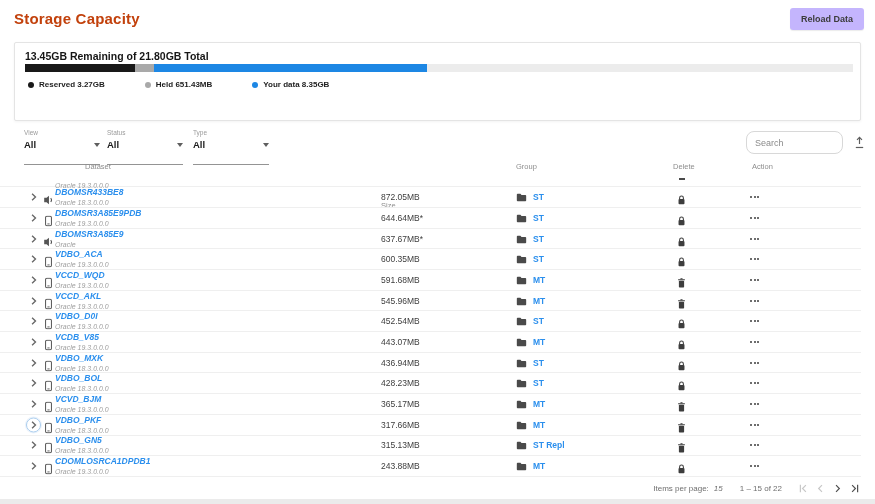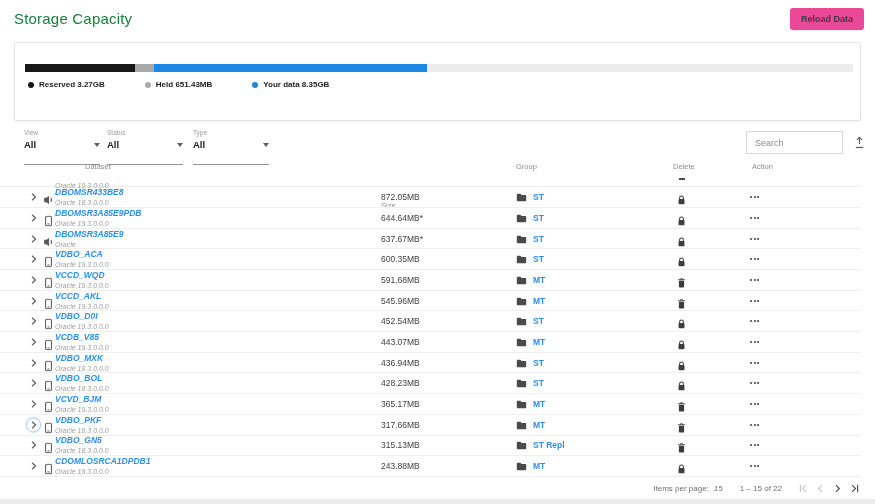--- a/index.html
+++ b/index.html
@@ -3,22 +3,22 @@
 <meta charset="utf-8">
 <style>
   * { margin:0; padding:0; box-sizing:border-box; }
   html,body { width:875px; height:504px; }
   body {
     font-family:"Liberation Sans", sans-serif;
     background:#ffffff; color:#3a3a3a;
     position:relative; overflow:hidden;
   }
   
-  .page-title { position:absolute; left:14px; top:10px; font-size:15px; color:#15803d; letter-spacing:.2px; }
-  .reload-btn { position:absolute; right:11px; top:8px; background:#ec4899; border:none; border-radius:3px;
+  .page-title { position:absolute; left:14px; top:10px; font-size:15px; color:#c2410c; letter-spacing:.2px;font-weight:bold; }
+  .reload-btn { position:absolute; right:11px; top:8px; background:#c4b5fd; border:none; border-radius:3px;
     padding:6px 11px; font-size:9px; font-weight:bold; color:#3c3c3c; font-family:inherit; cursor:pointer;
     box-shadow:0 1px 1px rgba(0,0,0,.08); }
   
   .card { position:absolute; left:14px; right:14px; top:42px; height:79px; background:#fff;
     border:1px solid #e4e4e4; border-radius:2px; box-shadow:0 1px 3px rgba(0,0,0,.05); }
   .cap-summary { position:absolute; left:10px; top:7px; font-size:10.5px; font-weight:bold; color:#161616; }
   .cap-bar { position:absolute; left:10px; right:7px; top:21px; height:8px; display:flex; background:#ececec; }
   .cap-bar .seg { height:100%; }
   .cap-legend { position:absolute; left:13px; top:37px; display:flex; align-items:center; gap:40px; }
   .leg-item { display:flex; align-items:center; gap:5px; }
@@ -29,21 +29,21 @@
   .tab.active { color:#3a3a3a; font-weight:bold; }
   
   .filter { position:absolute; top:129px; width:76px; height:27px; }
   .filter:nth-of-type(1){ left:24px; } .filter:nth-of-type(2){ left:107px; } .filter:nth-of-type(3){ left:193px; }
   .filter .flabel { font-size:6.5px; color:#9b9b9b; display:block; margin-bottom:3px; }
   .filter .fvalue { display:flex; align-items:center; justify-content:space-between;
     border-bottom:1px solid #949494; padding-bottom:14px; font-size:9.5px; font-weight:bold; color:#1c1c1c; cursor:pointer; }
   .caret { width:0; height:0; border-left:3.5px solid transparent; border-right:3.5px solid transparent;
     border-top:4px solid #5f5f5f; }
   .search-box { position:absolute; right:32px; top:131px; width:97px; height:23px; border:1px solid #d8d8d8;
-    border-radius:0; font-size:9px; color:#3a3a3a; padding:0 8px; font-family:inherit; outline:none; }
+    border-radius:8px; font-size:9px; color:#3a3a3a; padding:0 8px; font-family:inherit; outline:none; }
   .search-box::placeholder { color:#8b8b8b; }
   .export-btn { position:absolute; right:9px; top:136px; width:14px; height:14px; background:none; border:none;
     cursor:pointer; color:#5d5d5d; padding:0; }
   
   .thead { position:absolute; top:162px; left:0; right:0; height:13px; }
   .thead .col { position:absolute; font-size:7.5px; color:#8e8e8e; }
   .col.c1{left:85px;} .col.c2{left:381px;margin-top:39px;} .col.c3{left:516px;} .col.c4{left:673px;} .col.c5{left:752px;}
   .tbody { position:absolute; top:175px; left:0; right:14px; }
   .row { position:relative; height:20.7px; border-bottom:1px solid #efefef; }
   .row.partial { height:12.3px; }
@@ -73,20 +73,21 @@
   
   .hscroll { position:absolute; left:0; right:0; top:499px; height:5px; background:#ebebeb; }
 </style>
 </head>
 <body>
 
 <div class="page-title">Storage Capacity</div>
 <button class="reload-btn">Reload Data</button>
 
 <div class="card">
+  <div class="cap-summary">13.45GB Remaining of 21.80GB Total</div>
   <div class="cap-bar" style="background: rgb(236, 236, 236);">
       <div class="seg" style="width: 13.3%; background: rgb(25, 25, 25);"></div>
       <div class="seg" style="width: 2.3%; background: rgb(169, 169, 169);"></div>
       <div class="seg" style="width: 33%; background: rgb(29, 135, 228);"></div>
     </div>
   <div class="cap-legend">
       <span class="leg-item">
         <span class="leg-dot" style="background: rgb(25, 25, 25);"></span>
         <span class="leg-label">Reserved 3.27GB</span>
       </span>

